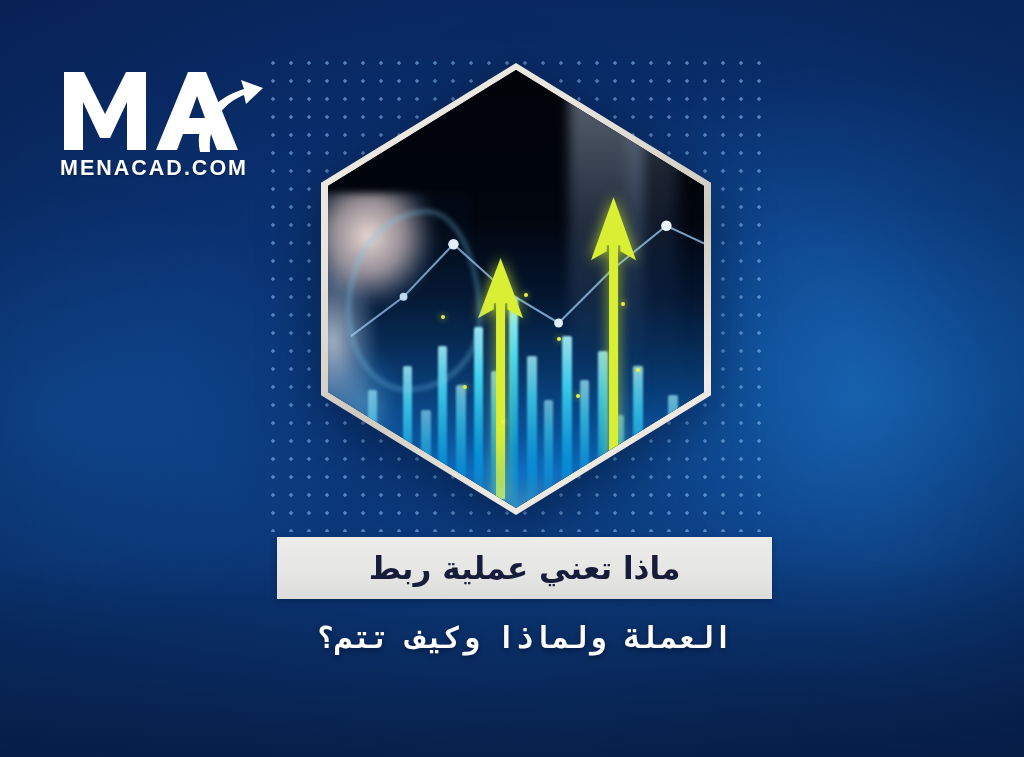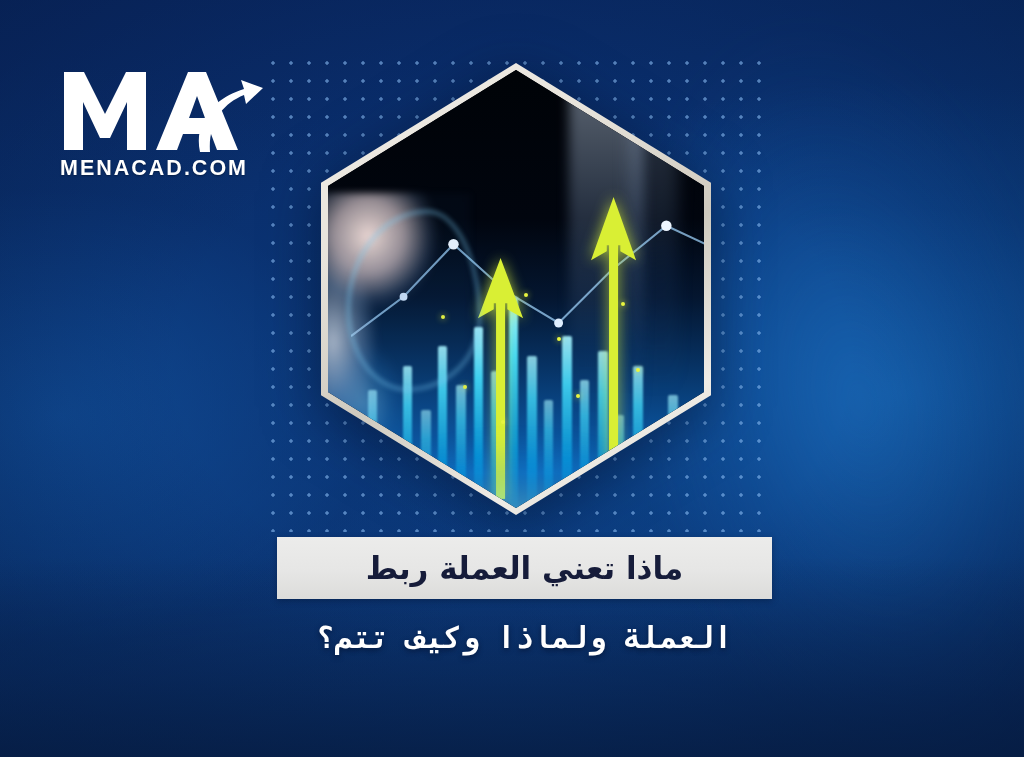--- a/index.html
+++ b/index.html
@@ -305,17 +305,17 @@
         <i style="left:82%; top:68%;"></i>
       </div>
 
       <div class="ph-hand"></div>
       <div class="ph-handedge"></div>
       <div class="ph-glowfloor"></div>
     </div>
   </div>
 
   <div class="headline-box">
-    <div class="headline-1">ماذا تعني العملة ربط</div>
+    <div class="headline-1">ماذا تعني عملية ربط</div>
   </div>
   <div class="headline-2">العملة ولماذا وكيف تتم؟</div>
 
 </div>
 
 </body></html>

